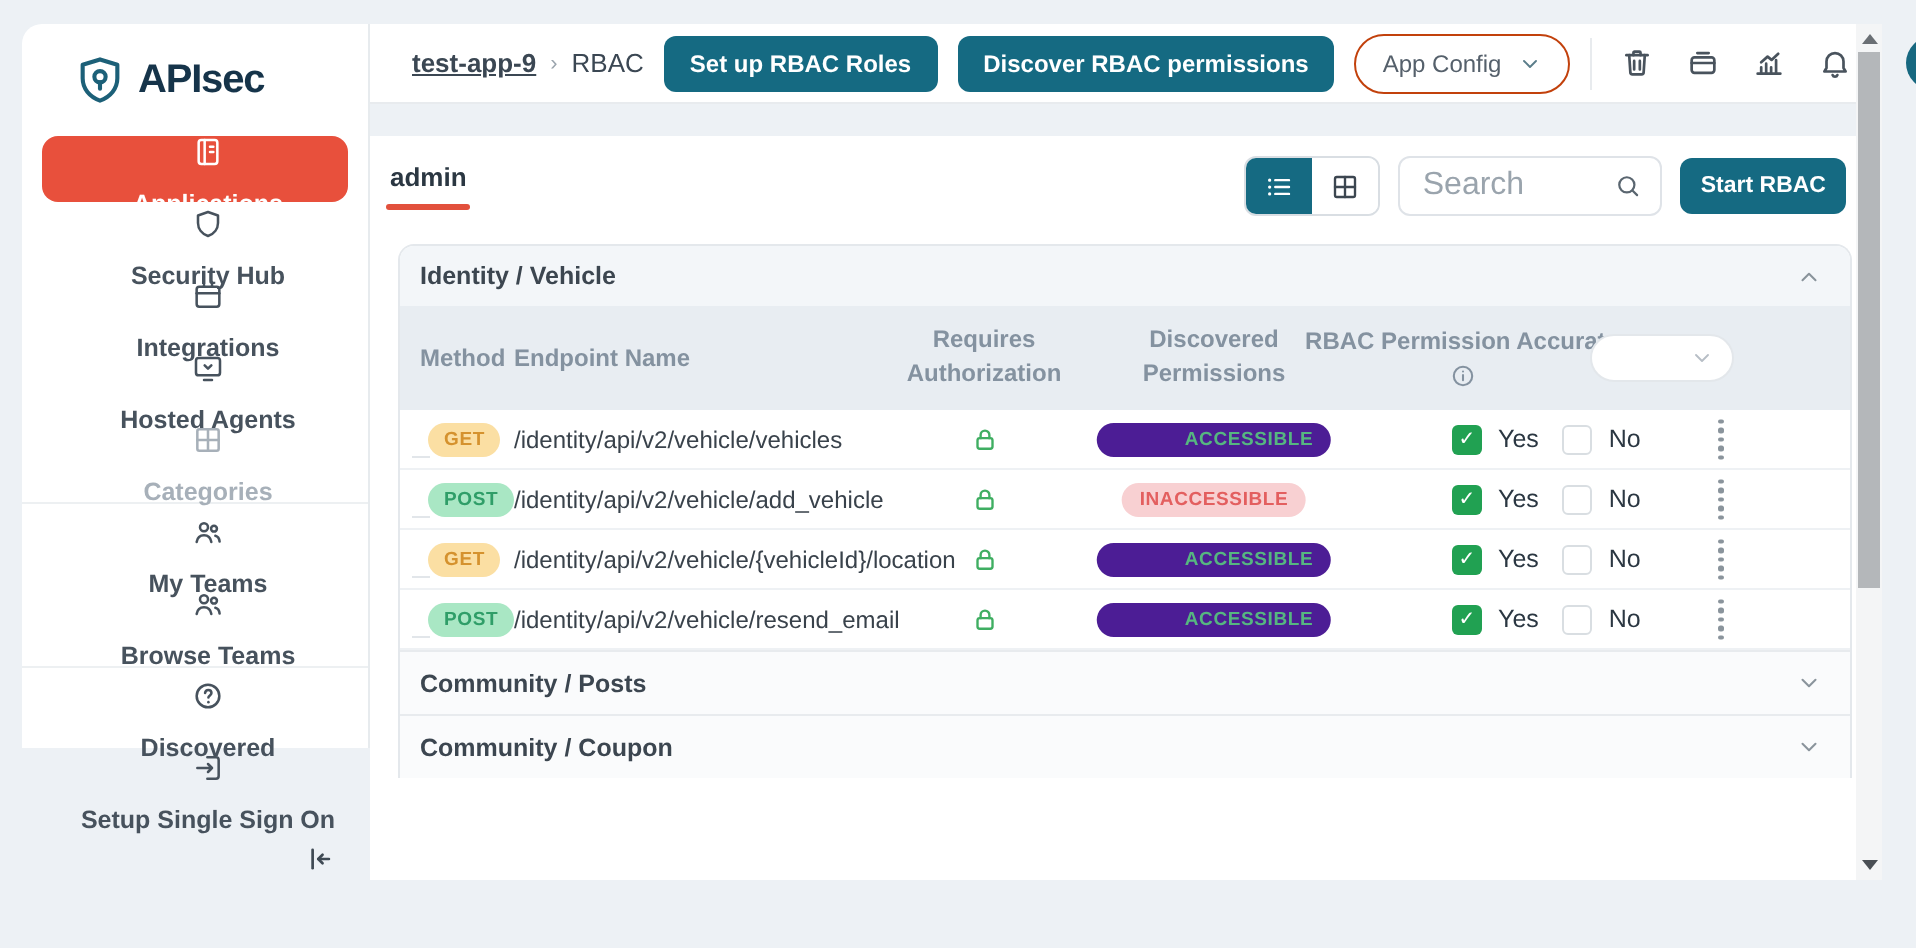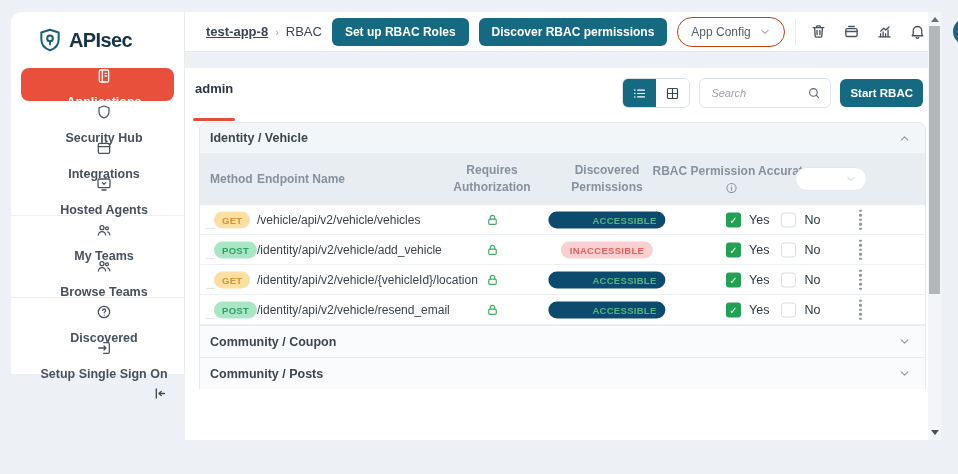--- a/index.html
+++ b/index.html
@@ -31,29 +31,29 @@
   .app-config .cd { width:12px; height:12px; color:#5a7d8a; }
   .vdiv { width:1px; height:26px; background:#e8ebee; flex:0 0 1px; }
   .header-icons { display:flex; align-items:center; gap:16px; color:#49535d; padding:0 4px; }
   .hicon { width:17px; height:17px; cursor:pointer; }
   .user { display:flex; align-items:center; gap:8px; margin-left:2px; }
   .avatar { width:27px; height:27px; border-radius:50%; background:#176880; color:#fff; display:flex; align-items:center; justify-content:center; font-size:12px; font-weight:700; }
 
   
   .main { position:absolute; left:185px; top:68px; width:743px; height:372px; background:#fff; overflow:hidden; }
   .tabbar { position:relative; height:50px; }
-  .tab { position:absolute; left:8px; top:13px; font-size:13px; font-weight:700; color:#2b3742; padding:0 2px 25px 2px; cursor:pointer; }
+  .tab { position:absolute; left:8px; top:13px; font-size:13px; font-weight:700; color:#2b3742; padding:0 2px 9px 2px; cursor:pointer; }
   .tab::after { content:""; position:absolute; left:0; right:0; bottom:0; height:3px; background:#e2503c; border-radius:2px; }
   .toolbar { position:absolute; right:5px; top:10px; display:flex; align-items:center; gap:9px; }
   .toggle-group { display:flex; border:1px solid #d9dee3; border-radius:6px; overflow:hidden; }
   .toggle-btn { width:33px; height:28px; display:flex; align-items:center; justify-content:center; background:#fff; color:#3c4650; cursor:pointer; }
   .toggle-btn.active { background:#156a82; color:#fff; }
   .toggle-btn span { width:15px; height:15px; }
   .search-box { display:flex; align-items:center; width:132px; height:30px; border:1px solid #dfe3e8; border-radius:6px; padding:0 9px; gap:6px; background:#fff; }
-  .search-box input { border:none; outline:none; width:100%; font-size:11px; color:#333; font-family:inherit; background:transparent;font-style:italic; }
+  .search-box input { border:none; outline:none; width:100%; font-size:16px; color:#333; font-family:inherit; background:transparent; }
   .search-box input::placeholder { color:#9aa4ad; }
   .search-icn { width:14px; height:14px; color:#5a6670; flex:0 0 14px; cursor:pointer; }
   .btn-start { background:#156a82; color:#fff; border:none; border-radius:6px; font-size:11.5px; font-weight:700; padding:8px 10px; font-family:inherit; white-space:nowrap; cursor:pointer; }
 
   
   .card { position:absolute; left:14px; top:54px; width:727px; border:1px solid #e4e8ec; border-bottom:none; border-radius:8px 8px 0 0; overflow:hidden; background:#fff; }
   .card-title-row { height:30px; background:#f3f6f9; display:flex; align-items:center; padding:0 14px 0 10px; font-size:12.5px; font-weight:700; color:#3c4650; }
   .sec-chevron { margin-left:auto; width:13px; height:13px; color:#8a949c; cursor:pointer; }
   .col-band { height:52px; background:#e8edf2; position:relative; font-size:12px; font-weight:700; color:#8492a0; }
   .ch { position:absolute; top:50%; transform:translateY(-50%); }
@@ -69,21 +69,21 @@
   .rows { position:relative; }
   .tree-line { position:absolute; left:6px; top:0; bottom:23px; width:1px; background:#e2e6ea; }
   .row { height:30px; position:relative; border-bottom:1px solid #eef1f4; background:#fff; }
   .row::before { content:""; position:absolute; left:6px; top:23px; width:9px; height:1px; background:#e2e6ea; }
   .method-pill { position:absolute; left:14px; top:50%; transform:translateY(-50%); font-size:9.5px; font-weight:700; padding:3px 8px; border-radius:10px; letter-spacing:0.3px; }
   .m-get { background:#fbdfa3; color:#d5922e; }
   .m-post { background:#a9e7c4; color:#2f9e68; }
   .endpoint { position:absolute; left:57px; top:50%; transform:translateY(-50%); font-size:12px; color:#39424b; }
   .lock { position:absolute; left:285px; top:50%; transform:translateY(-50%); width:15px; height:15px; color:#3fae62; }
   .perm-pill { position:absolute; left:407px; top:50%; transform:translate(-50%,-50%); font-size:9.5px; font-weight:700; padding:3px 9px; border-radius:10px; letter-spacing:0.3px; }
-  .p-accessible { background:#0c4a6e; color:#56b680;padding-left:44px; }
+  .p-accessible { background:#4c1d95; color:#56b680;padding-left:44px; }
   .p-inaccessible { background:#f8d0d2; color:#e35f5f; }
   .accurate { position:absolute; left:526px; top:50%; transform:translateY(-50%); display:flex; align-items:center; gap:8px; font-size:12.5px; color:#2b3742; }
   .cb { width:15px; height:15px; border-radius:3px; flex:0 0 15px; cursor:pointer; }
   .cb.checked { background:#21a152; color:#fff; display:flex; align-items:center; justify-content:center; font-size:10px; }
   .cb.checked::after { content:"✓"; }
   .cb.un { background:#fff; border:1px solid #d9dee2; }
   .cb-label { margin-right:4px; }
   .kebab { position:absolute; left:656px; top:50%; transform:translateY(-50%); display:flex; flex-direction:column; gap:2px; padding:3px; cursor:pointer; }
   .kebab i { width:2.5px; height:2.5px; border-radius:50%; background:#8a949c; }
   .section-row { height:32px; background:#fafbfc; border-top:1px solid #e8ebee; display:flex; align-items:center; padding:0 14px 0 10px; font-size:12.5px; font-weight:700; color:#3c4650; cursor:pointer; }
@@ -145,20 +145,29 @@
         <div class="nav-item">
     <span class="micon" data-icon="hosted-agents-icon">
             <svg viewBox="0 0 24 24" fill="none" stroke="currentColor" stroke-width="1.9" stroke-linecap="round" stroke-linejoin="round">
               <rect x="3" y="4.5" width="18" height="13" rx="2"></rect>
               <path d="M9.5 10l2.5 2.5L14.5 10"></path>
               <path d="M9 21h6"></path>
             </svg>
           </span>
     <span class="label">Hosted Agents</span>
   </div>
+        <div class="nav-item disabled">
+    <span class="micon" data-icon="categories-icon">
+            <svg viewBox="0 0 24 24" fill="none" stroke="currentColor" stroke-width="1.9" stroke-linecap="round" stroke-linejoin="round">
+              <rect x="4" y="4" width="16" height="16" rx="1.5"></rect>
+              <path d="M12 4v16M4 12h16"></path>
+            </svg>
+          </span>
+    <span class="label">Categories</span>
+  </div>
         <div class="nav-divider"></div>
         <div class="nav-item">
     <span class="micon" data-icon="my-teams-icon">
             <svg viewBox="0 0 24 24" fill="none" stroke="currentColor" stroke-width="1.9" stroke-linecap="round" stroke-linejoin="round">
               <circle cx="9" cy="8.5" r="3"></circle>
               <path d="M3.5 19.5c.5-3 2.5-5 5.5-5s5 2 5.5 5"></path>
               <circle cx="16.5" cy="9.5" r="2.2"></circle>
               <path d="M17.5 14.8c2 .5 3 2.2 3.2 4.4"></path>
             </svg>
           </span>
@@ -202,21 +211,21 @@
             <path d="M7.5 5.5v13"></path>
             <path d="M19 12h-7.5"></path>
             <path d="M14.5 9 11.5 12l3 3"></path>
           </svg>
         </span>
     </div>
   </div>
 
   <div class="header">
     <div class="breadcrumb">
-      <span class="bc-link">test-app-8</span>
+      <span class="bc-link">test-app-9</span>
       <span class="bc-sep">›</span>
       <span class="bc-current">RBAC</span>
     </div>
     <button class="btn-teal">Set up RBAC Roles</button>
     <button class="btn-teal">Discover RBAC permissions</button>
     <div class="app-config">
       <span>App Config</span>
       <span class="cd" data-icon="chevron-down-icon">
           <svg viewBox="0 0 24 24" fill="none" stroke="currentColor" stroke-width="1.9" stroke-linecap="round" stroke-linejoin="round">
             <path d="m6 9 6 6 6-6"></path>
@@ -325,21 +334,21 @@
               <svg viewBox="0 0 24 24" fill="none" stroke="currentColor" stroke-width="1.9" stroke-linecap="round" stroke-linejoin="round">
                 <path d="m6 9 6 6 6-6"></path>
               </svg>
             </span>
         </div>
       </div>
       <div class="rows">
         <div class="tree-line"></div>
       <div class="row">
     <span class="method-pill m-get">GET</span>
-    <span class="endpoint">/vehicle/api/v2/vehicle/vehicles</span>
+    <span class="endpoint">/identity/api/v2/vehicle/vehicles</span>
     <span class="lock" data-icon="lock-icon">
               <svg viewBox="0 0 24 24" fill="none" stroke="currentColor" stroke-width="1.9" stroke-linecap="round" stroke-linejoin="round">
                 <rect x="6" y="10.5" width="12" height="8.5" rx="1.8"></rect>
                 <path d="M8.5 10.5V8a3.5 3.5 0 0 1 7 0v2.5"></path>
               </svg>
             </span>
     <span class="perm-pill p-accessible">ACCESSIBLE</span>
     <span class="accurate">
       <span class="cb checked"></span>
       <span class="cb-label yes-label">Yes</span>
@@ -422,29 +431,29 @@
               <i></i>
               <i></i>
               <i></i>
               <i></i>
               <i></i>
             </span>
   </div>
         </div>
       <div id="collapsed-sections">
           <div class="section-row">
+    <span class="sec-title">Community / Posts</span>
+    <span class="sec-chevron" data-icon="chevron-down-icon">
+              <svg viewBox="0 0 24 24" fill="none" stroke="currentColor" stroke-width="1.9" stroke-linecap="round" stroke-linejoin="round">
+                <path d="m6 9 6 6 6-6"></path>
+              </svg>
+            </span>
+  </div>
+          <div class="section-row">
     <span class="sec-title">Community / Coupon</span>
-    <span class="sec-chevron" data-icon="chevron-down-icon">
-              <svg viewBox="0 0 24 24" fill="none" stroke="currentColor" stroke-width="1.9" stroke-linecap="round" stroke-linejoin="round">
-                <path d="m6 9 6 6 6-6"></path>
-              </svg>
-            </span>
-  </div>
-          <div class="section-row">
-    <span class="sec-title">Community / Posts</span>
     <span class="sec-chevron" data-icon="chevron-down-icon">
               <svg viewBox="0 0 24 24" fill="none" stroke="currentColor" stroke-width="1.9" stroke-linecap="round" stroke-linejoin="round">
                 <path d="m6 9 6 6 6-6"></path>
               </svg>
             </span>
   </div>
         </div>
     </div>
   </div>
 

